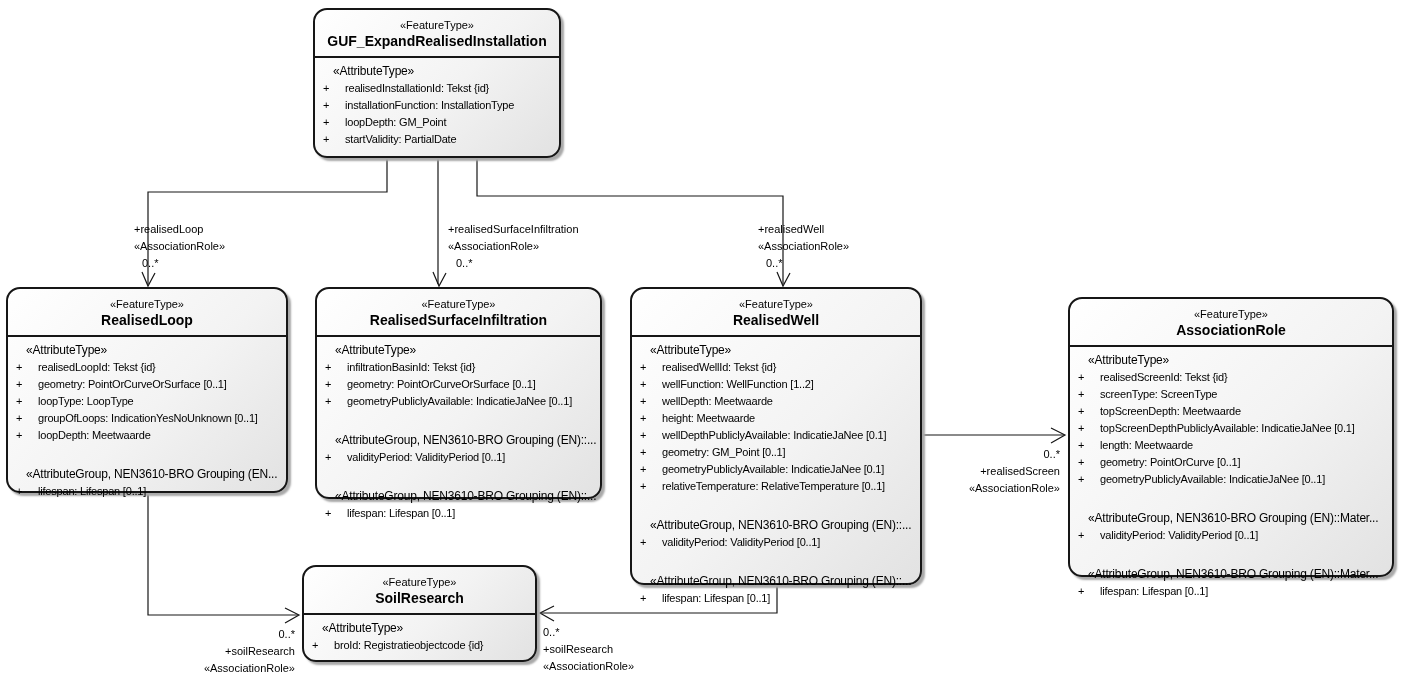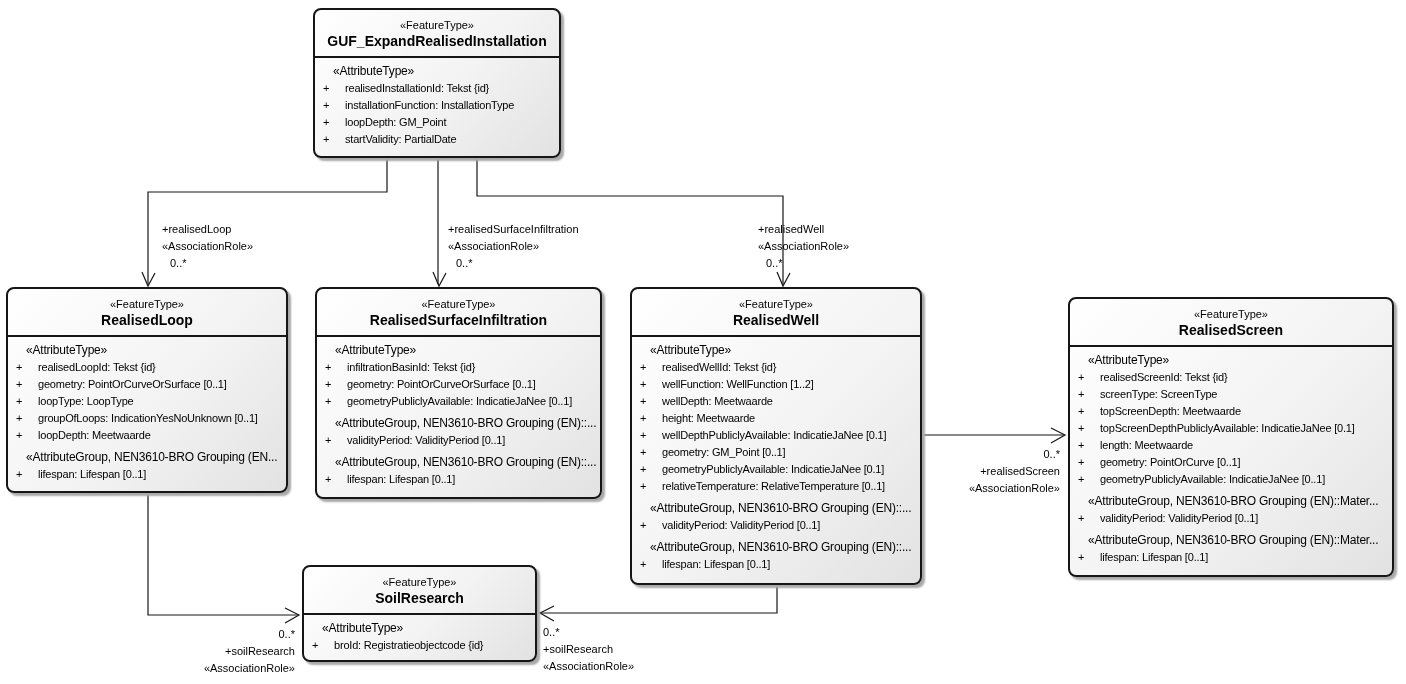--- a/index.html
+++ b/index.html
@@ -3,36 +3,36 @@
 <meta charset="utf-8">
 <style>
   html,body{margin:0;padding:0;background:#ffffff;}
   .canvas{
     position:relative;width:1406px;height:684px;background:#ffffff;overflow:hidden;
     font-family:"Liberation Sans",sans-serif;color:#000;
   }
   .connectors{position:absolute;left:0;top:0;z-index:1;}
   .uml-box{
     position:absolute;z-index:2;box-sizing:border-box;
-    border:2px solid #161616;border-radius:8px;
+    border:2px solid #161616;border-radius:14px;
     background:linear-gradient(135deg,#ffffff 0%,#f3f3f3 55%,#e2e2e2 100%);
     box-shadow:3px 3px 2px #a9a9a9;
   }
   .box-header{
     height:46px;display:flex;flex-direction:column;justify-content:center;
     align-items:center;border-bottom:2px solid #161616;
   }
   .stereo{font-size:11px;line-height:15px;}
   .title{font-size:14px;font-weight:bold;line-height:16px;}
   .box-attrs{padding:5px 4px 0 6px;overflow:hidden;}
   .attr-stereo{
     font-size:12px;line-height:17px;padding-left:12px;white-space:nowrap;
     letter-spacing:-0.2px;
   }
-  .attr-stereo.grp{margin-top:5px;}
+  .attr-stereo.grp{margin-top:22px;}
   .attr-row{font-size:11px;line-height:17px;white-space:nowrap;letter-spacing:-0.2px;}
   .attr-row .vis{display:inline-block;width:22px;padding-left:2px;}
   .conn-label{position:absolute;z-index:3;font-size:11px;line-height:17px;white-space:nowrap;}
   .conn-label.right{text-align:right;}
 </style>
 </head>
 <body>
 
 <div class="canvas">
 
@@ -125,21 +125,21 @@
         <div class="attr-stereo grp">«AttributeGroup, NEN3610-BRO Grouping (EN)::...</div>
         <div class="attr-row"><span class="vis">+</span><span>validityPeriod: ValidityPeriod [0..1]</span></div>
         <div class="attr-stereo grp">«AttributeGroup, NEN3610-BRO Grouping (EN)::...</div>
         <div class="attr-row"><span class="vis">+</span><span>lifespan: Lifespan [0..1]</span></div>
       </div>
   </div>
 
   <div class="uml-box" style="left:1068px;top:297px;width:326px;height:280px;">
     <div class="box-header">
       <div class="stereo">«FeatureType»</div>
-      <div class="title">RealisedScreen</div>
+      <div class="title">AssociationRole</div>
     </div>
     <div class="box-attrs">
         <div class="attr-stereo">«AttributeType»</div>
         <div class="attr-row"><span class="vis">+</span><span>realisedScreenId: Tekst {id}</span></div>
         <div class="attr-row"><span class="vis">+</span><span>screenType: ScreenType</span></div>
         <div class="attr-row"><span class="vis">+</span><span>topScreenDepth: Meetwaarde</span></div>
         <div class="attr-row"><span class="vis">+</span><span>topScreenDepthPubliclyAvailable: IndicatieJaNee [0.1]</span></div>
         <div class="attr-row"><span class="vis">+</span><span>length: Meetwaarde</span></div>
         <div class="attr-row"><span class="vis">+</span><span>geometry: PointOrCurve [0..1]</span></div>
         <div class="attr-row"><span class="vis">+</span><span>geometryPubliclyAvailable: IndicatieJaNee [0..1]</span></div>
@@ -154,21 +154,21 @@
     <div class="box-header">
       <div class="stereo">«FeatureType»</div>
       <div class="title">SoilResearch</div>
     </div>
     <div class="box-attrs">
         <div class="attr-stereo">«AttributeType»</div>
         <div class="attr-row"><span class="vis">+</span><span>broId: Registratieobjectcode {id}</span></div>
       </div>
   </div>
 
-  <div class="conn-label" style="left:162px;top:221px;">
+  <div class="conn-label" style="left:134px;top:221px;">
     <div>+realisedLoop</div>
     <div>«AssociationRole»</div>
     <div style="padding-left:8px;">0..*</div>
   </div>
 
   <div class="conn-label" style="left:448px;top:221px;">
     <div>+realisedSurfaceInfiltration</div>
     <div>«AssociationRole»</div>
     <div style="padding-left:8px;">0..*</div>
   </div>

